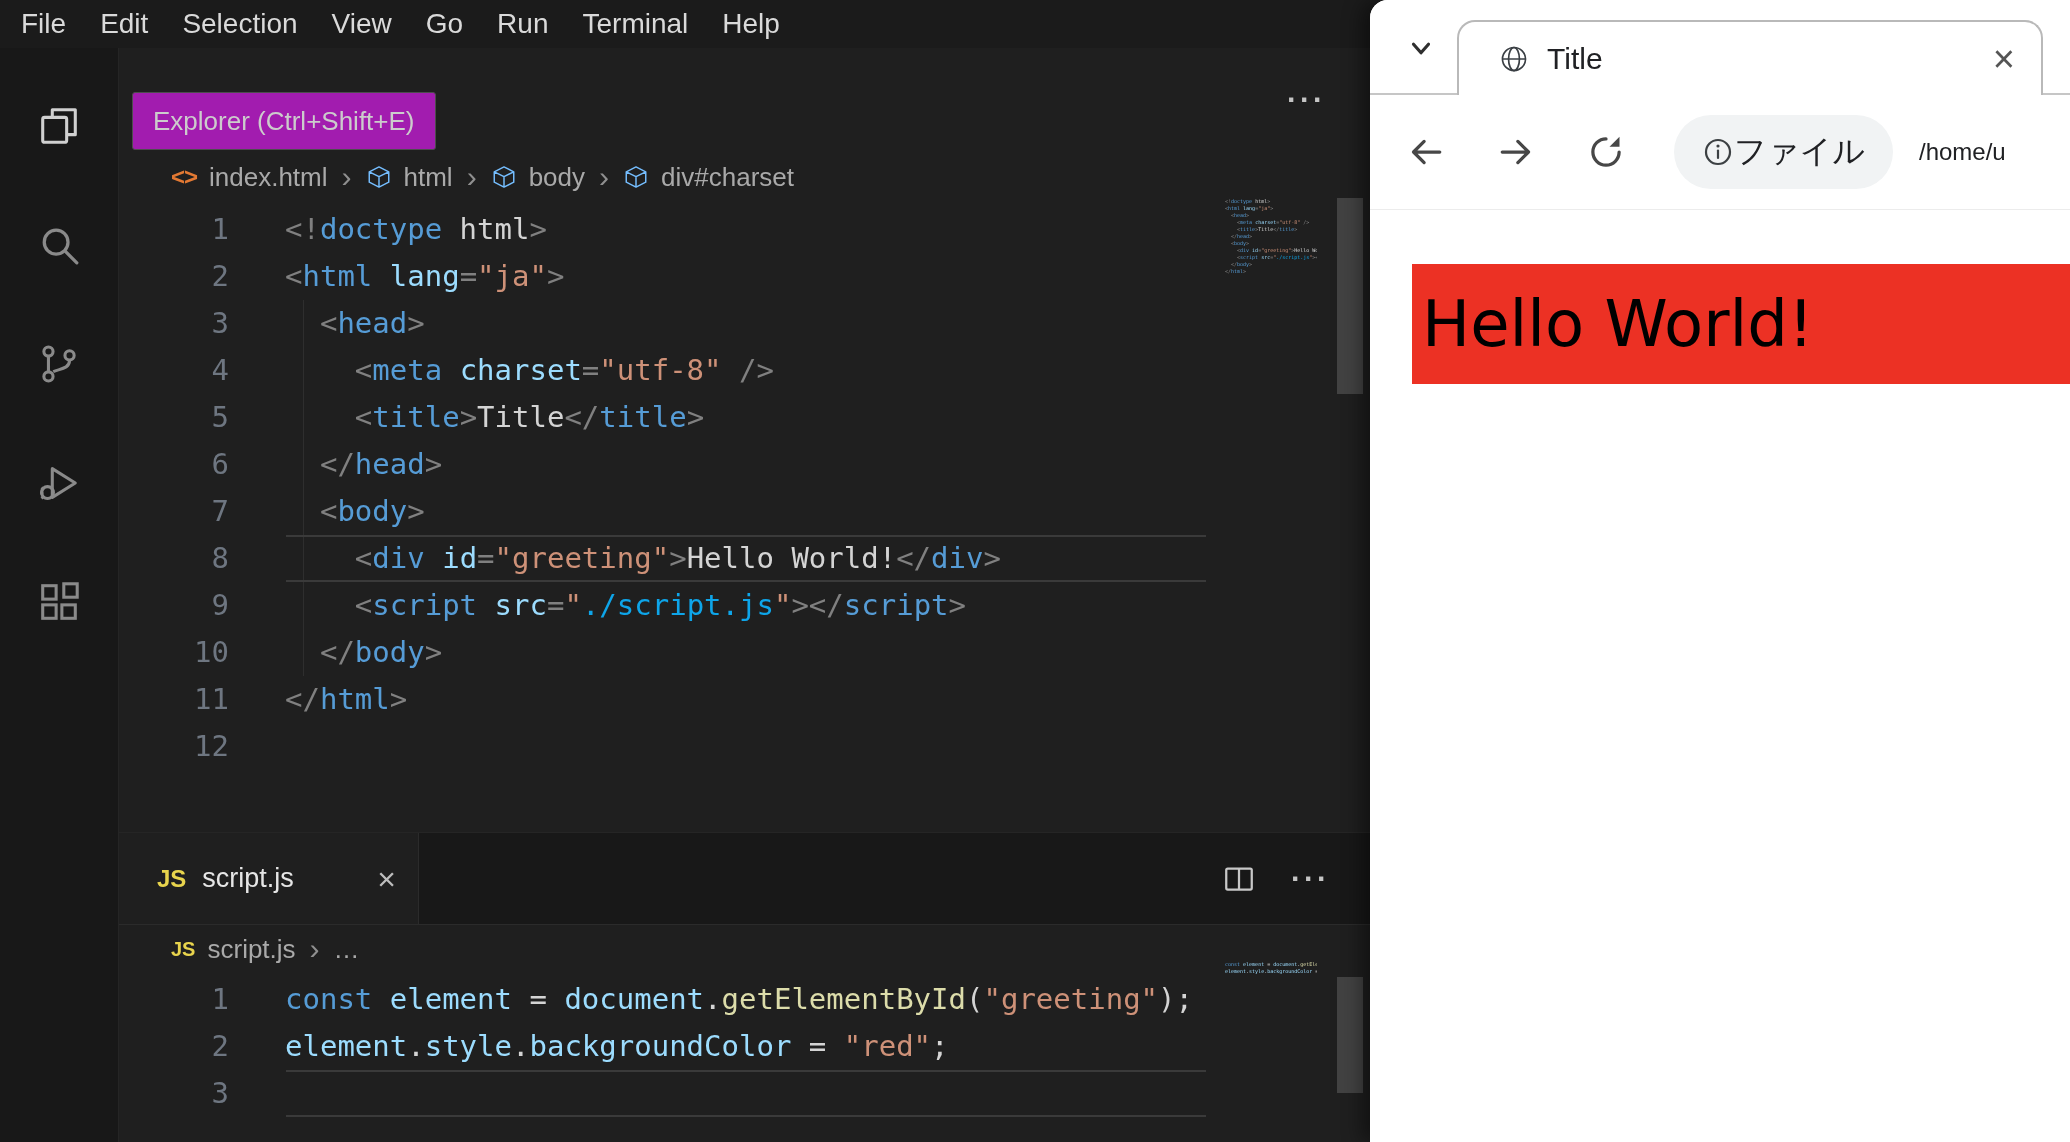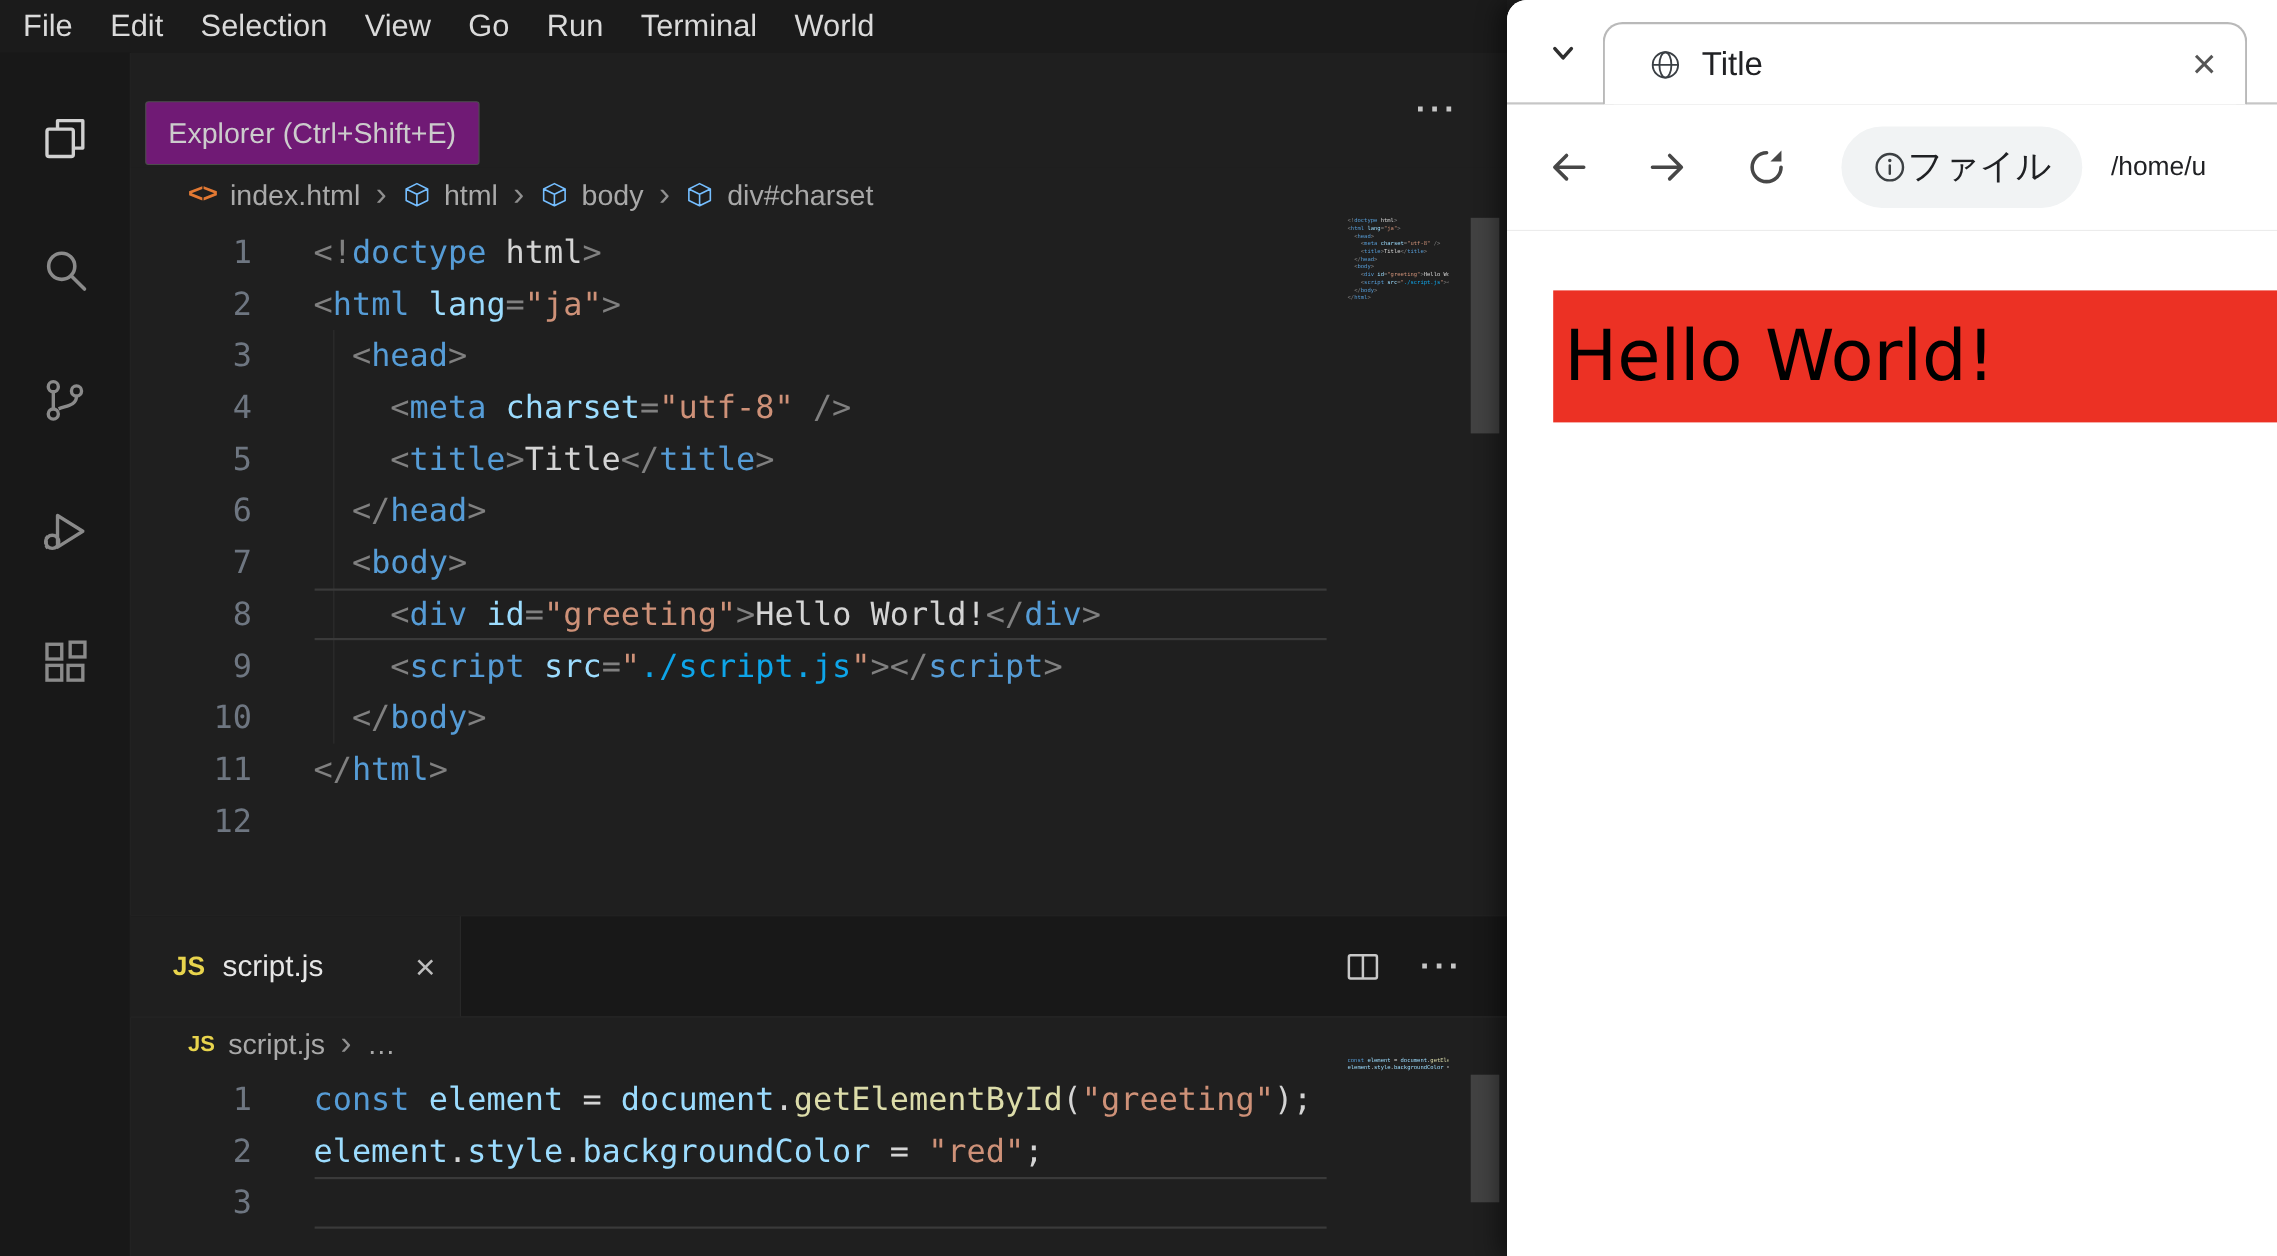--- a/index.html
+++ b/index.html
@@ -58,21 +58,21 @@
   .ed2-tabbar{position:absolute;top:784px;left:0;width:100%;height:93px;background:#181818;
     border-top:1px solid #252525;border-bottom:1px solid #2b2b2b;display:flex;align-items:stretch}
   .tab2{width:300px;background:#1f1f1f;border-right:1px solid #2b2b2b;display:flex;align-items:center;
     padding:0 22px 0 38px;gap:16px;cursor:pointer}
   .js-badge{font-weight:bold;font-size:24px;color:#e8d44d}
   .js-badge.sm{font-size:20px}
   .tab2-label{font-size:27px;color:#e6e6e6}
   .tab2-close{margin-left:auto;font-size:32px;color:#bdbdbd;line-height:1;cursor:pointer}
   .tabbar-actions{margin-left:auto;display:flex;align-items:center;gap:34px;padding-right:40px}
 
-  .tooltip{position:absolute;left:132px;top:92px;height:58px;background:#701a75;border:1px solid #4d4d4d;
+  .tooltip{position:absolute;left:132px;top:92px;height:58px;background:#a21caf;border:1px solid #4d4d4d;
     border-radius:3px;color:#cccccc;font-size:26px;display:flex;align-items:center;padding:0 20px;z-index:50;white-space:nowrap}
 
   
   .browser{position:absolute;left:1370px;top:0;width:700px;height:1142px;background:#fff;
     border-top-left-radius:18px;overflow:hidden;box-shadow:-8px 0 20px rgba(0,0,0,.45)}
   .tabstrip{position:relative;height:95px;background:#fff;border-bottom:2px solid #c6c6c6}
   .chevron{position:absolute;left:36px;top:33px;cursor:pointer}
   .btab{position:absolute;left:87px;bottom:-2px;width:586px;height:75px;background:#fff;
     border:2px solid #b9b9b9;border-bottom:none;border-radius:18px 18px 0 0;
     display:flex;align-items:center;padding:0 26px 0 40px;gap:18px;cursor:pointer}
@@ -99,21 +99,21 @@
   <div class="vscode">
 
     <div class="menubar">
       <span class="mi">File</span>
       <span class="mi">Edit</span>
       <span class="mi">Selection</span>
       <span class="mi">View</span>
       <span class="mi">Go</span>
       <span class="mi">Run</span>
       <span class="mi">Terminal</span>
-      <span class="mi">World</span>
+      <span class="mi">Help</span>
     </div>
 
     <div class="activitybar">
       <div class="slot">
         <svg viewBox="0 0 24 24" width="46" height="46" fill="none" stroke="#d0d0d0" stroke-width="1.6" stroke-linejoin="round">
           <path d="M8.5 7.5V3.5h12v13h-4.5"></path>
             <rect x="3.5" y="7.5" width="12.5" height="13" rx="1"></rect>
         </svg>
       </div>
       <div class="slot">

